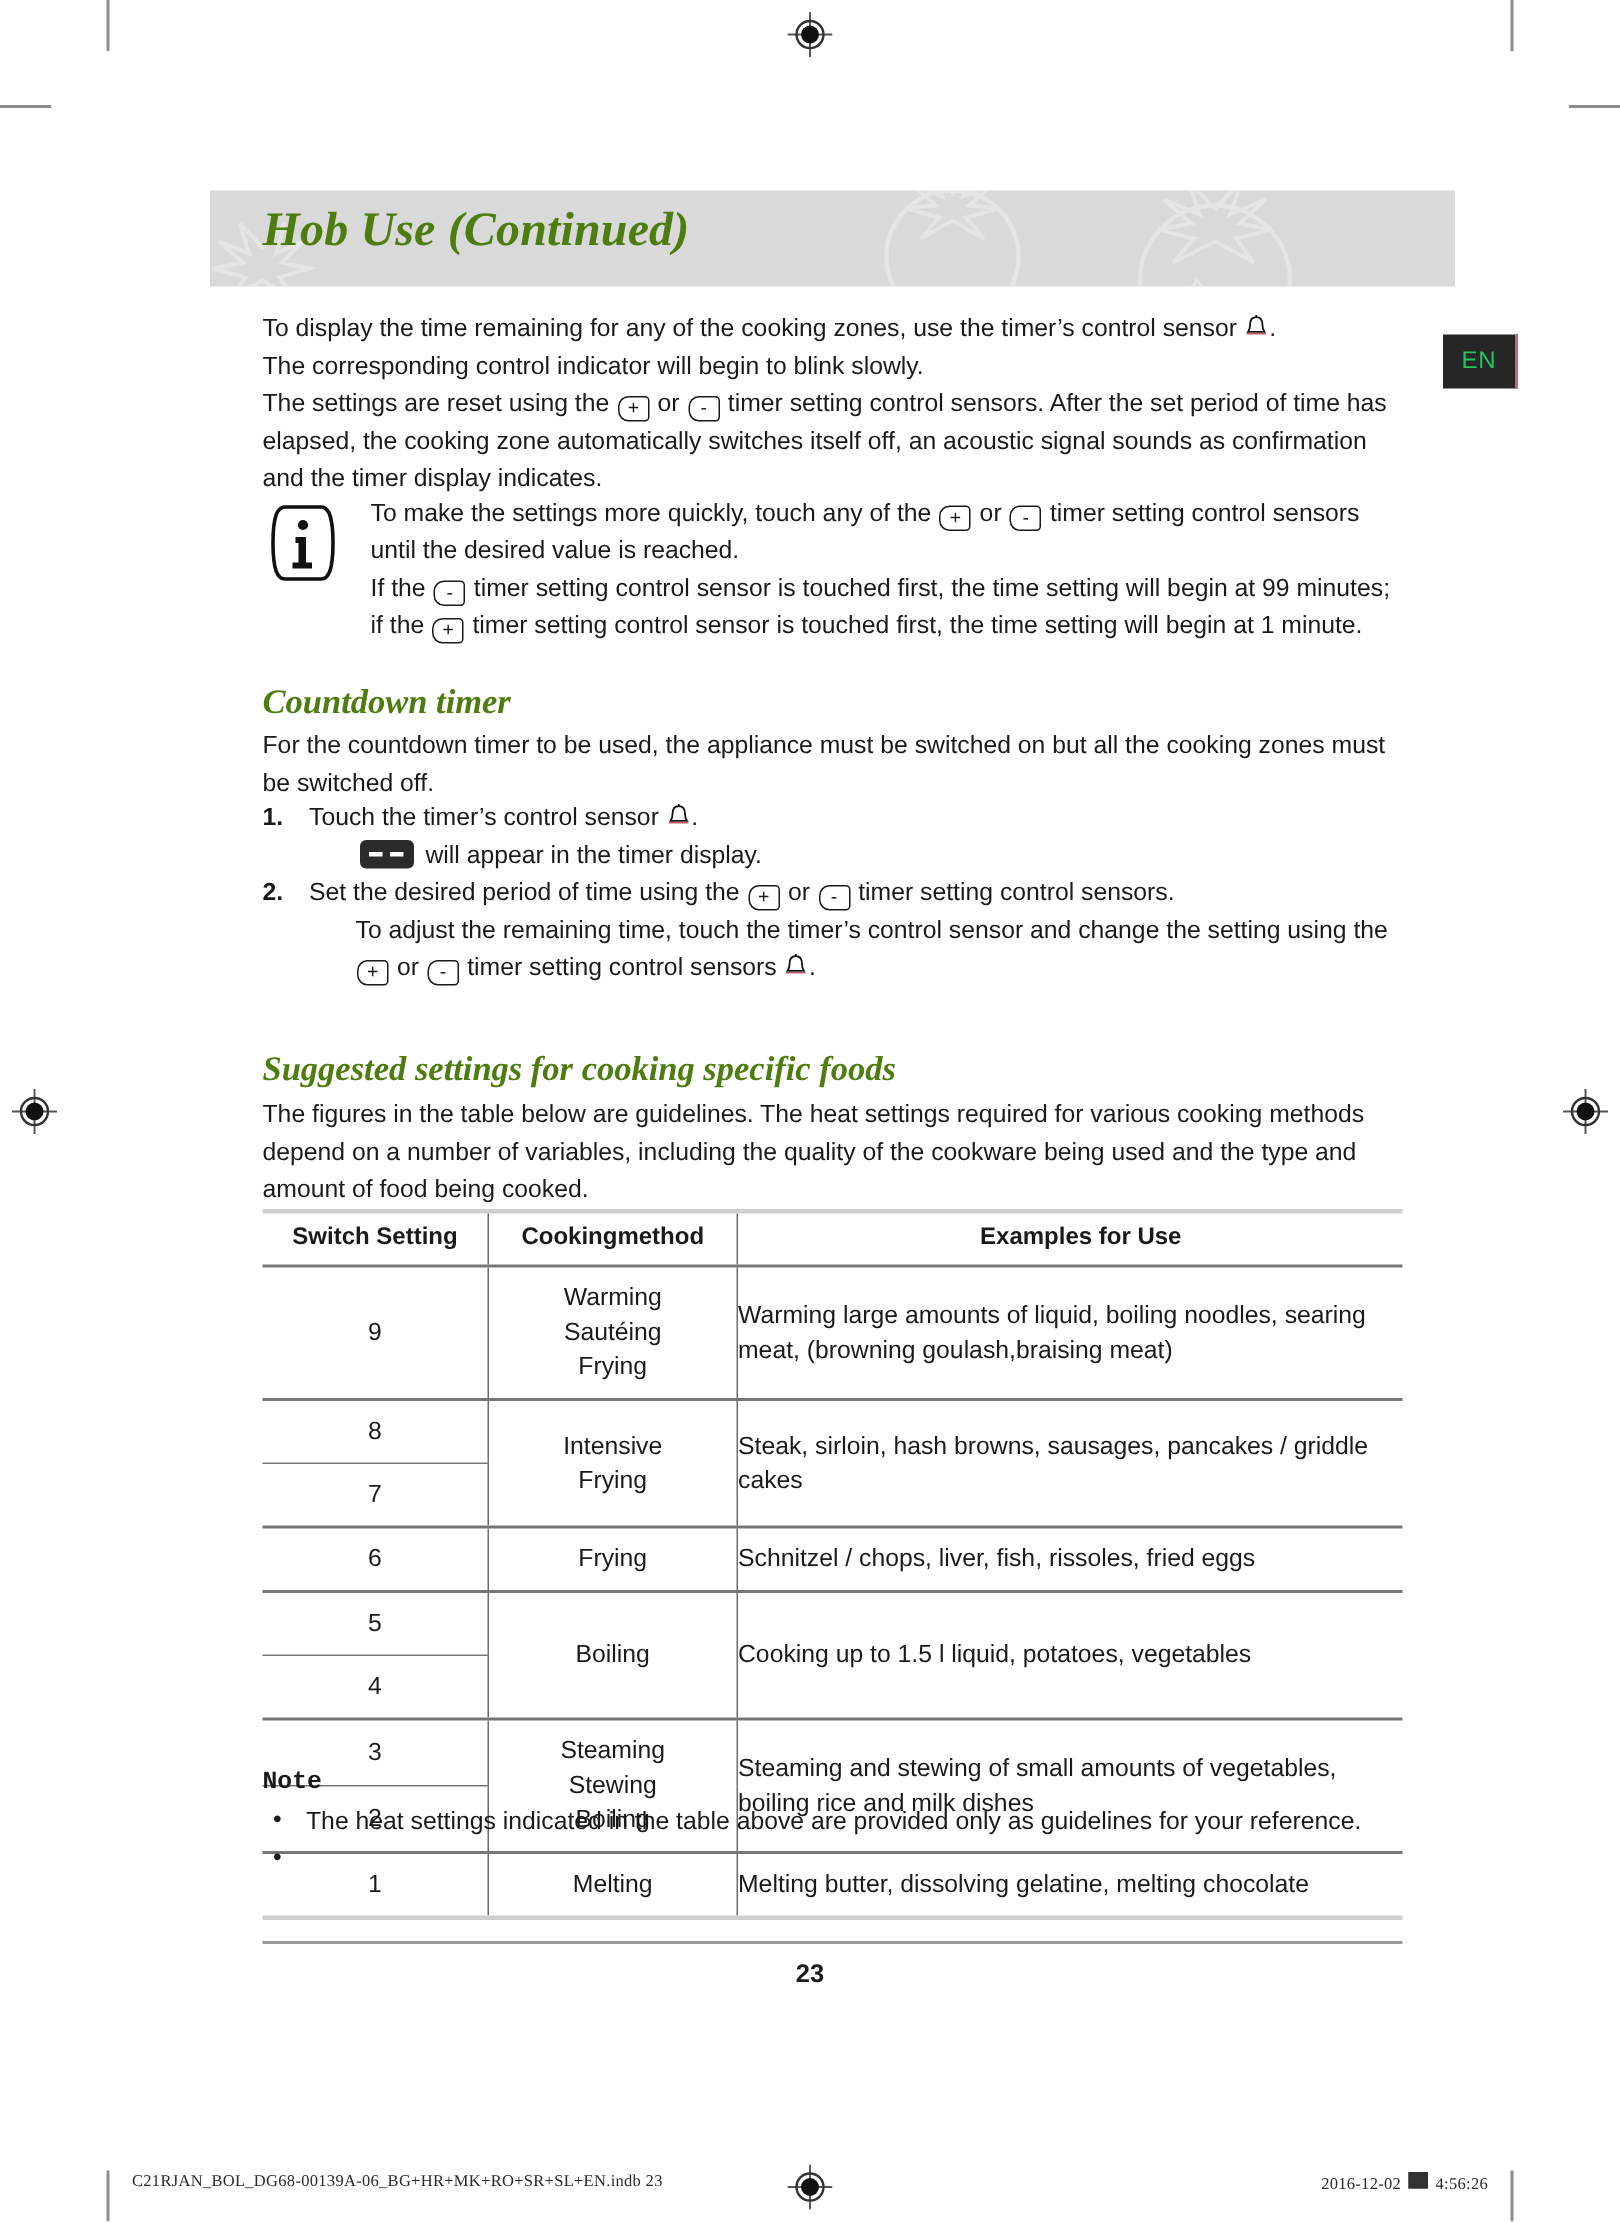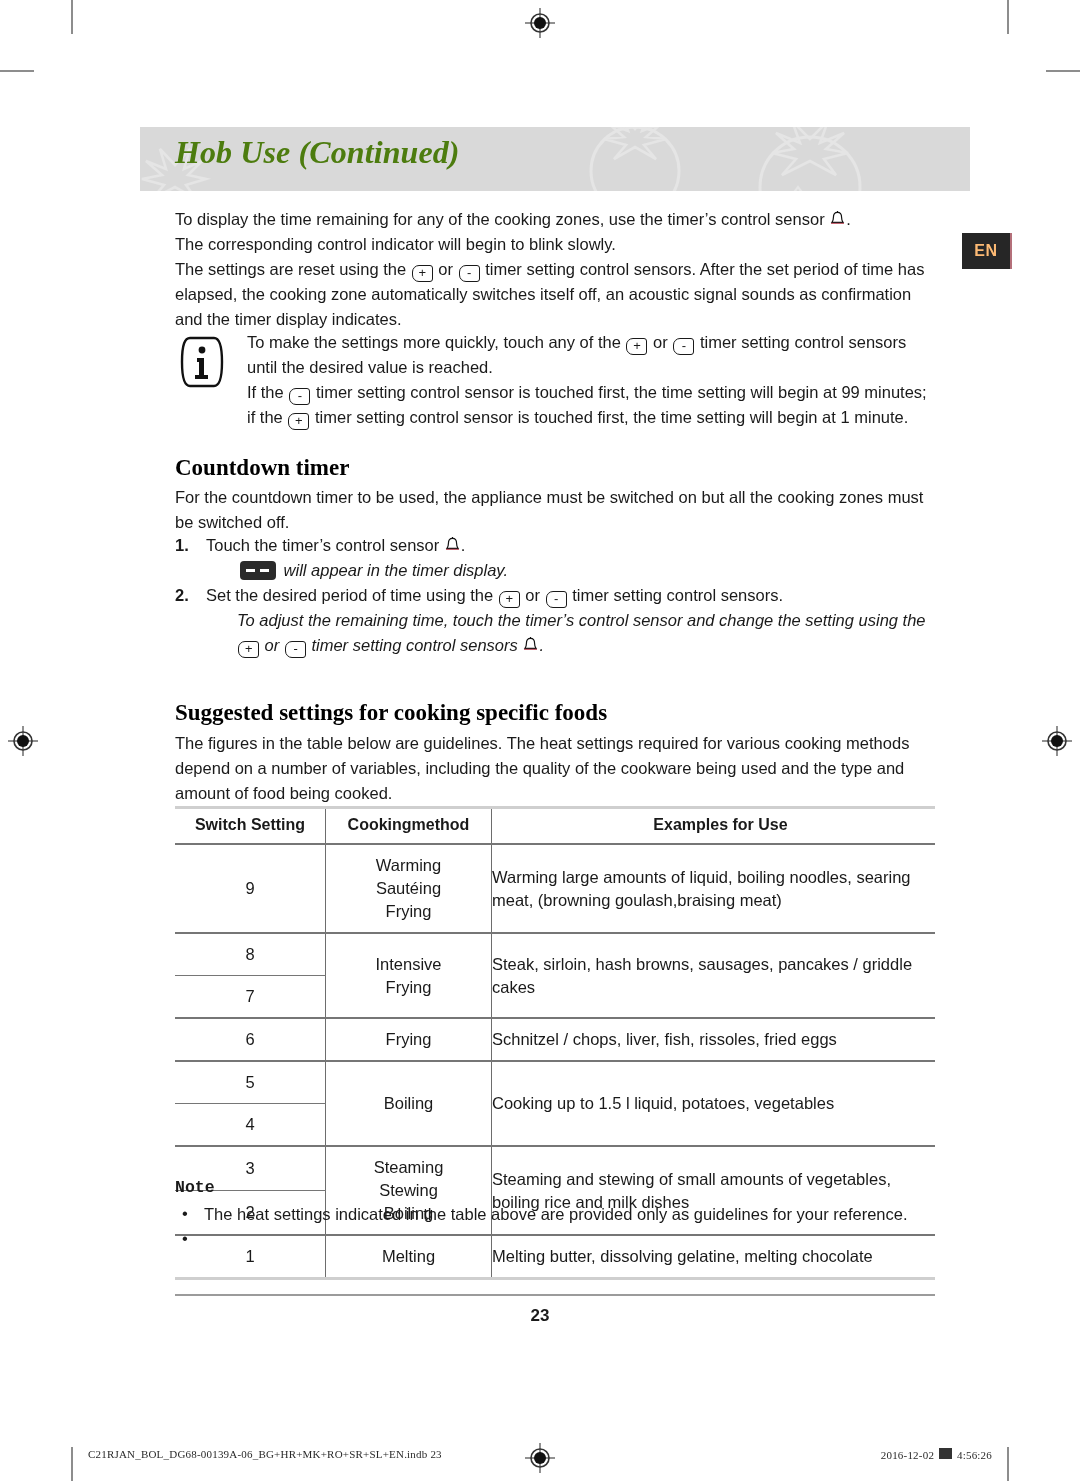--- a/index.html
+++ b/index.html
@@ -26,48 +26,48 @@
   .headband .wm{position:absolute;opacity:.55;}
   .chapter-title{
     position:absolute;left:175px;top:134px;
     font-family:"Liberation Serif", serif;
     font-style:italic;font-weight:700;font-size:32px;
     letter-spacing:.1px;color:#4d7c0f;
   }
 
   
   .entab{
-    position:absolute;left:962px;top:233px;width:48px;height:36px;
-    background:#262626;color:#fdba74;
+    position:absolute;left:962px;top:223px;width:48px;height:36px;
+    background:#262626;color:#22c55e;
     display:flex;align-items:center;justify-content:center;
-    font-size:16px;font-weight:700;letter-spacing:.6px;
+    font-size:16px;font-weight:400;letter-spacing:.6px;
     border-right:2px solid #b4707a;
   }
 
   
   p.body{margin:0 0 0 0;font-size:16.5px;line-height:25px;}
   .blk{position:absolute;}
 
   .sect-head{
     font-family:"Liberation Serif", serif;
-    font-weight:700;color:#000000;
+    font-style:italic;font-weight:700;color:#4d7c0f;
   }
 
   
   .infowrap{position:absolute;left:175px;top:330px;width:760px;}
   .infoicon{
     position:absolute;left:5px;top:6px;width:44px;height:52px;
   }
   .infotext{margin-left:72px;font-size:16.5px;line-height:25px;}
 
   
   .olist{position:absolute;left:175px;width:760px;font-size:16.5px;line-height:25px;}
   .oitem{position:relative;padding-left:31px;}
   .onum{position:absolute;left:0;top:0;font-weight:700;}
-  .sub{padding-left:31px;font-style:italic;}
+  .sub{padding-left:31px;}
 
   
   .k{
     display:inline-block;vertical-align:-2px;
     border:1.6px solid #1a1a1a;
     height:15px;min-width:19px;line-height:13px;
     font-size:13px;text-align:center;
     border-radius:7px 3px 3px 7px;
     margin:0 1px;font-family:"Liberation Sans",sans-serif;
   }

